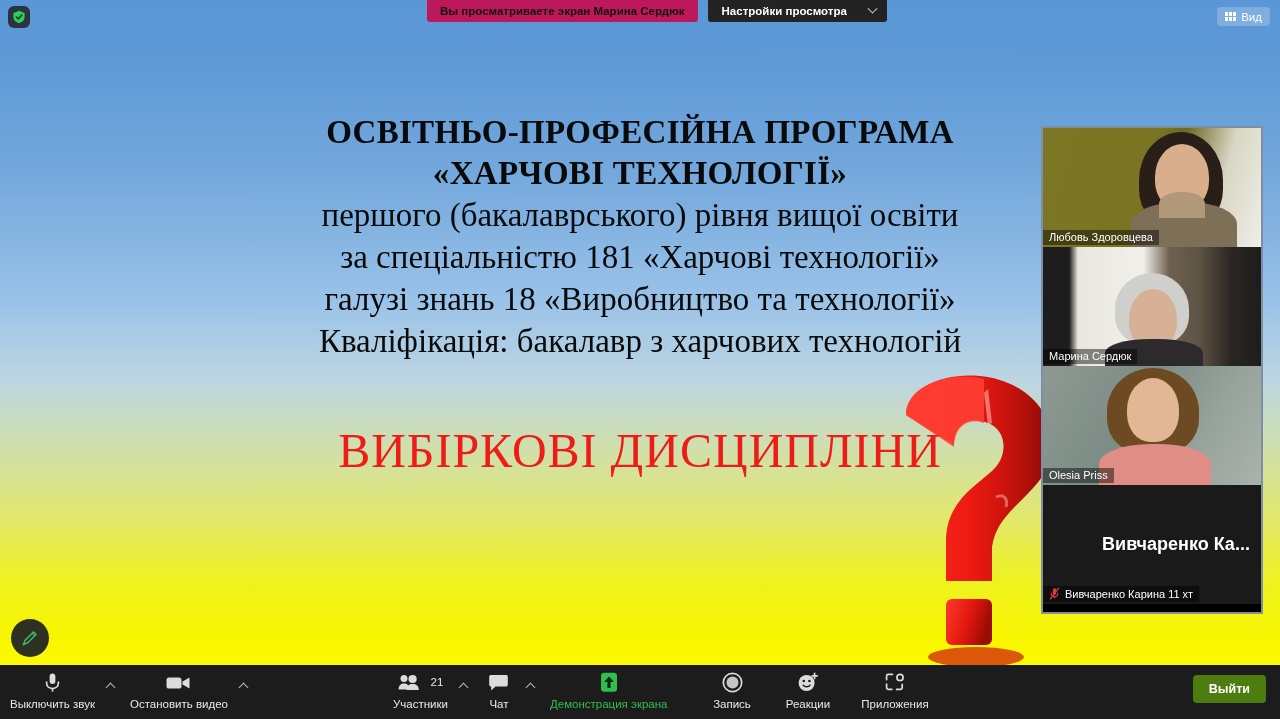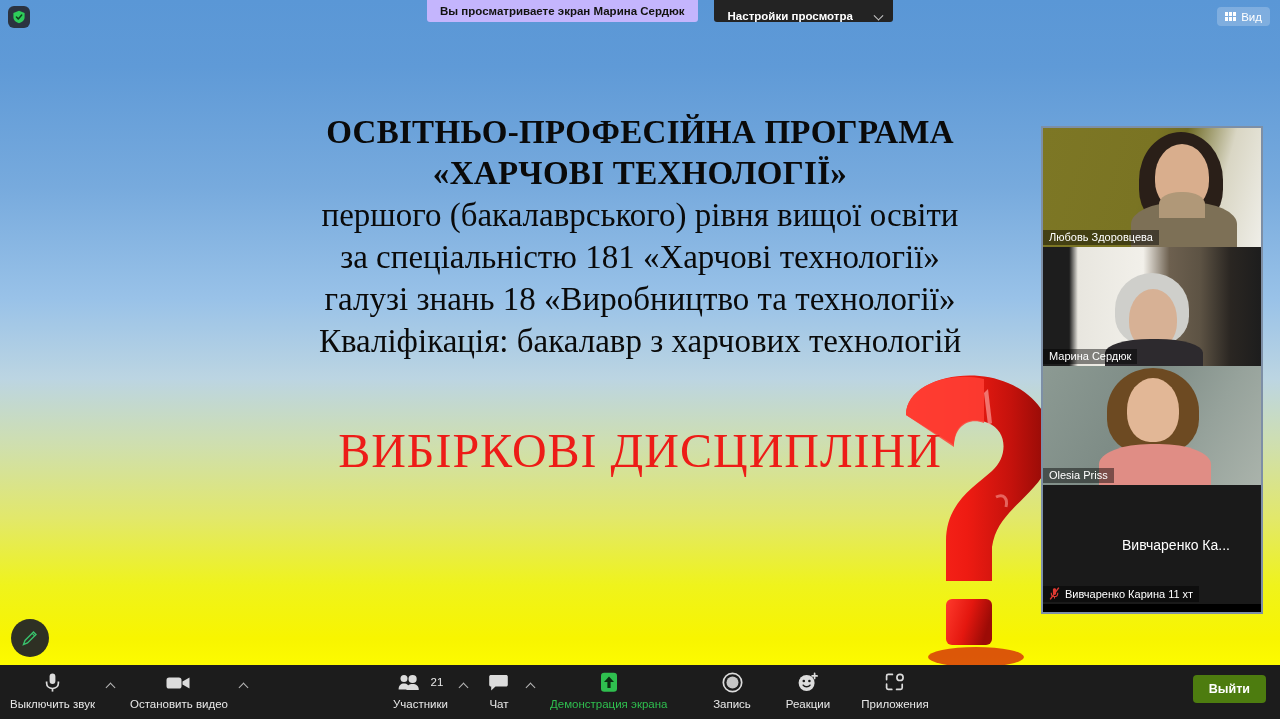--- a/index.html
+++ b/index.html
@@ -83,39 +83,39 @@
   }
   .share-pill-wrap {
     position: absolute;
     left: 427px; top: 0;
     display: flex;
     align-items: stretch;
     height: 22px;
     pointer-events: auto;
   }
   .share-pill {
-    background: #c4b5fd;
+    background: #be185d;
     color: #12120f;
     font-size: 11.5px;
     font-weight: bold;
     display: flex; align-items: center;
     padding: 0 13px;
     border-radius: 0 0 3px 3px;
     white-space: nowrap;
   }
   .view-settings {
     background: #232323;
     color: #ffffff;
     font-size: 11.5px;
     font-weight: bold;
-    display: flex; align-items: flex-end;
+    display: flex; align-items: center;
     gap: 22px;
     padding: 0 11px 0 14px;
     border-radius: 0 0 3px 3px;
-    margin-left: 16px;
+    margin-left: 10px;
     white-space: nowrap;
   }
   .chev-sm {
     display: inline-block;
     width: 7px; height: 7px;
     border-right: 1.4px solid #cfcfcf;
     border-bottom: 1.4px solid #cfcfcf;
     transform: rotate(45deg) translate(-2px,-2px);
   }
 
@@ -192,22 +192,22 @@
     max-width: 100%;
     white-space: nowrap;
     overflow: hidden;
   }
   .tile-placeholder {
     background: #1a1a1a;
     display: flex; align-items: center; justify-content: center;
   }
   .tile-placeholder .ph-name {
     color: #ffffff;
-    font-size: 14px;
-    font-weight: normal;
+    font-size: 18px;
+    font-weight: bold;
     padding-left: 48px;
   }
   .mute-ic { flex: 0 0 auto; }
 
   
   .ph { position: absolute; inset: 0; }
 
   
   .p1 { background: linear-gradient(105deg,#7d7725 0%,#7a7423 46%,#6e6a24 58%,#d9d6c4 78%,#efeee8 100%); }
   

